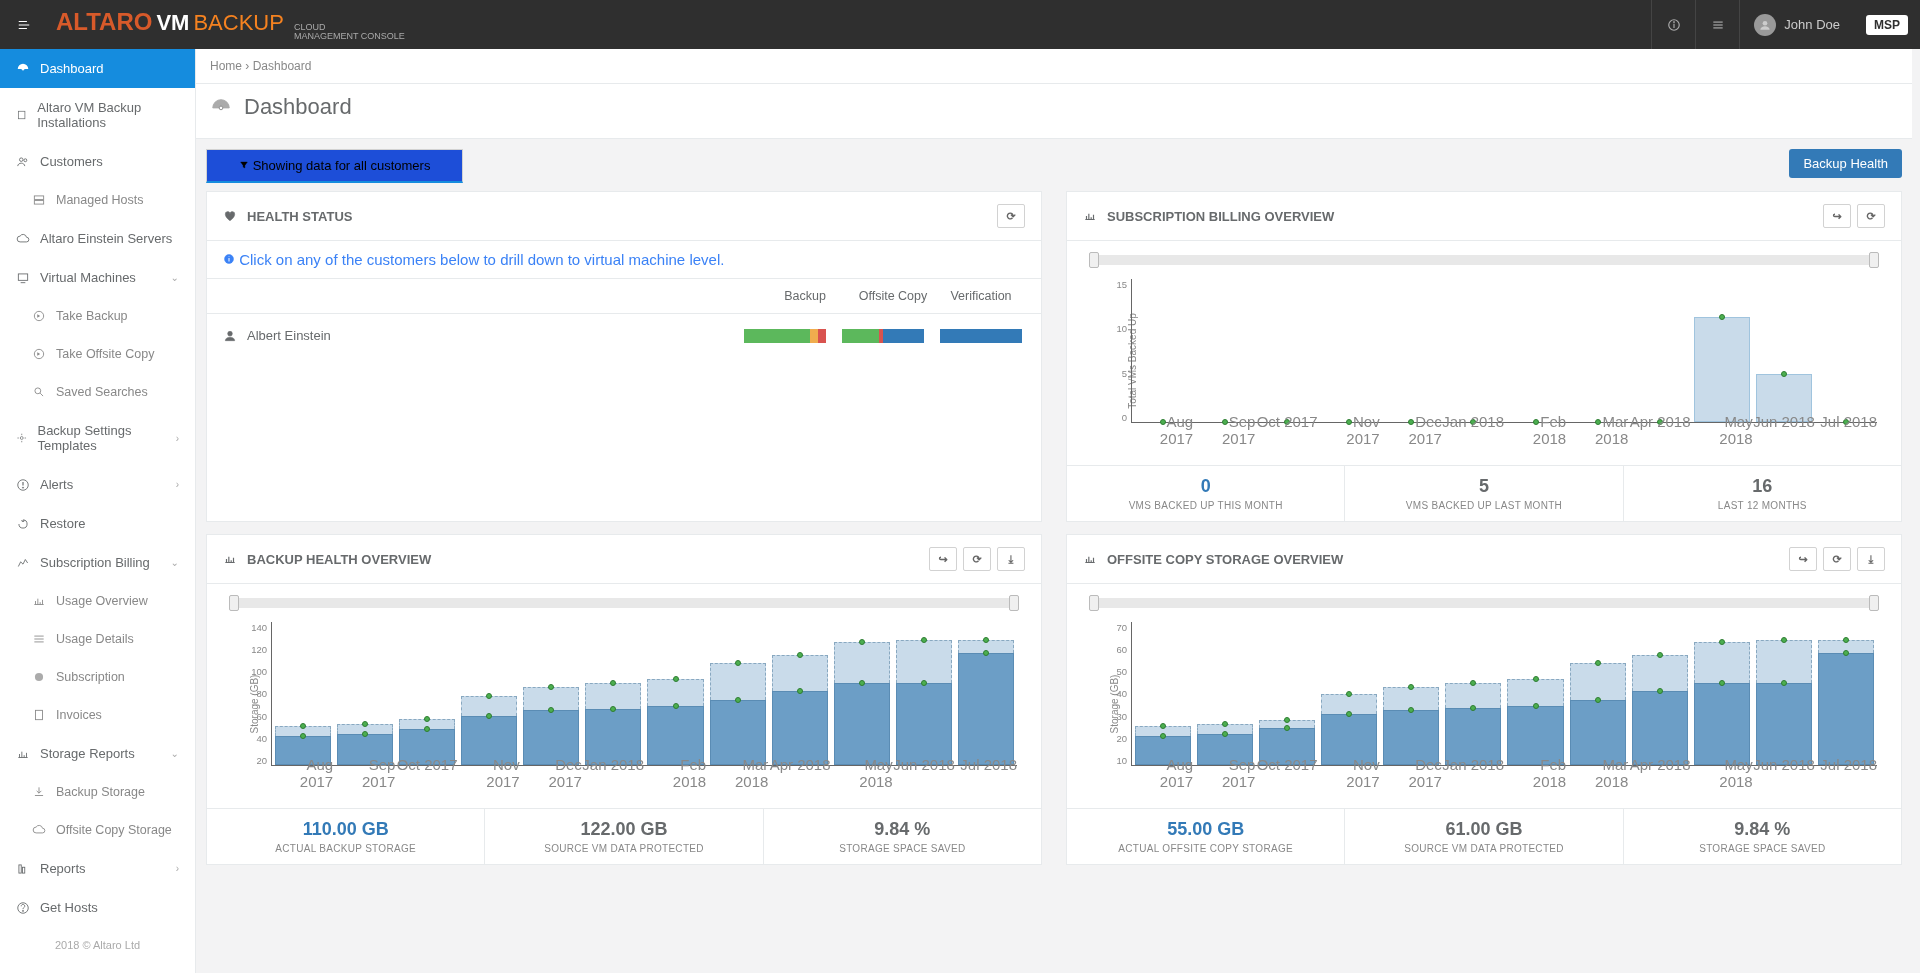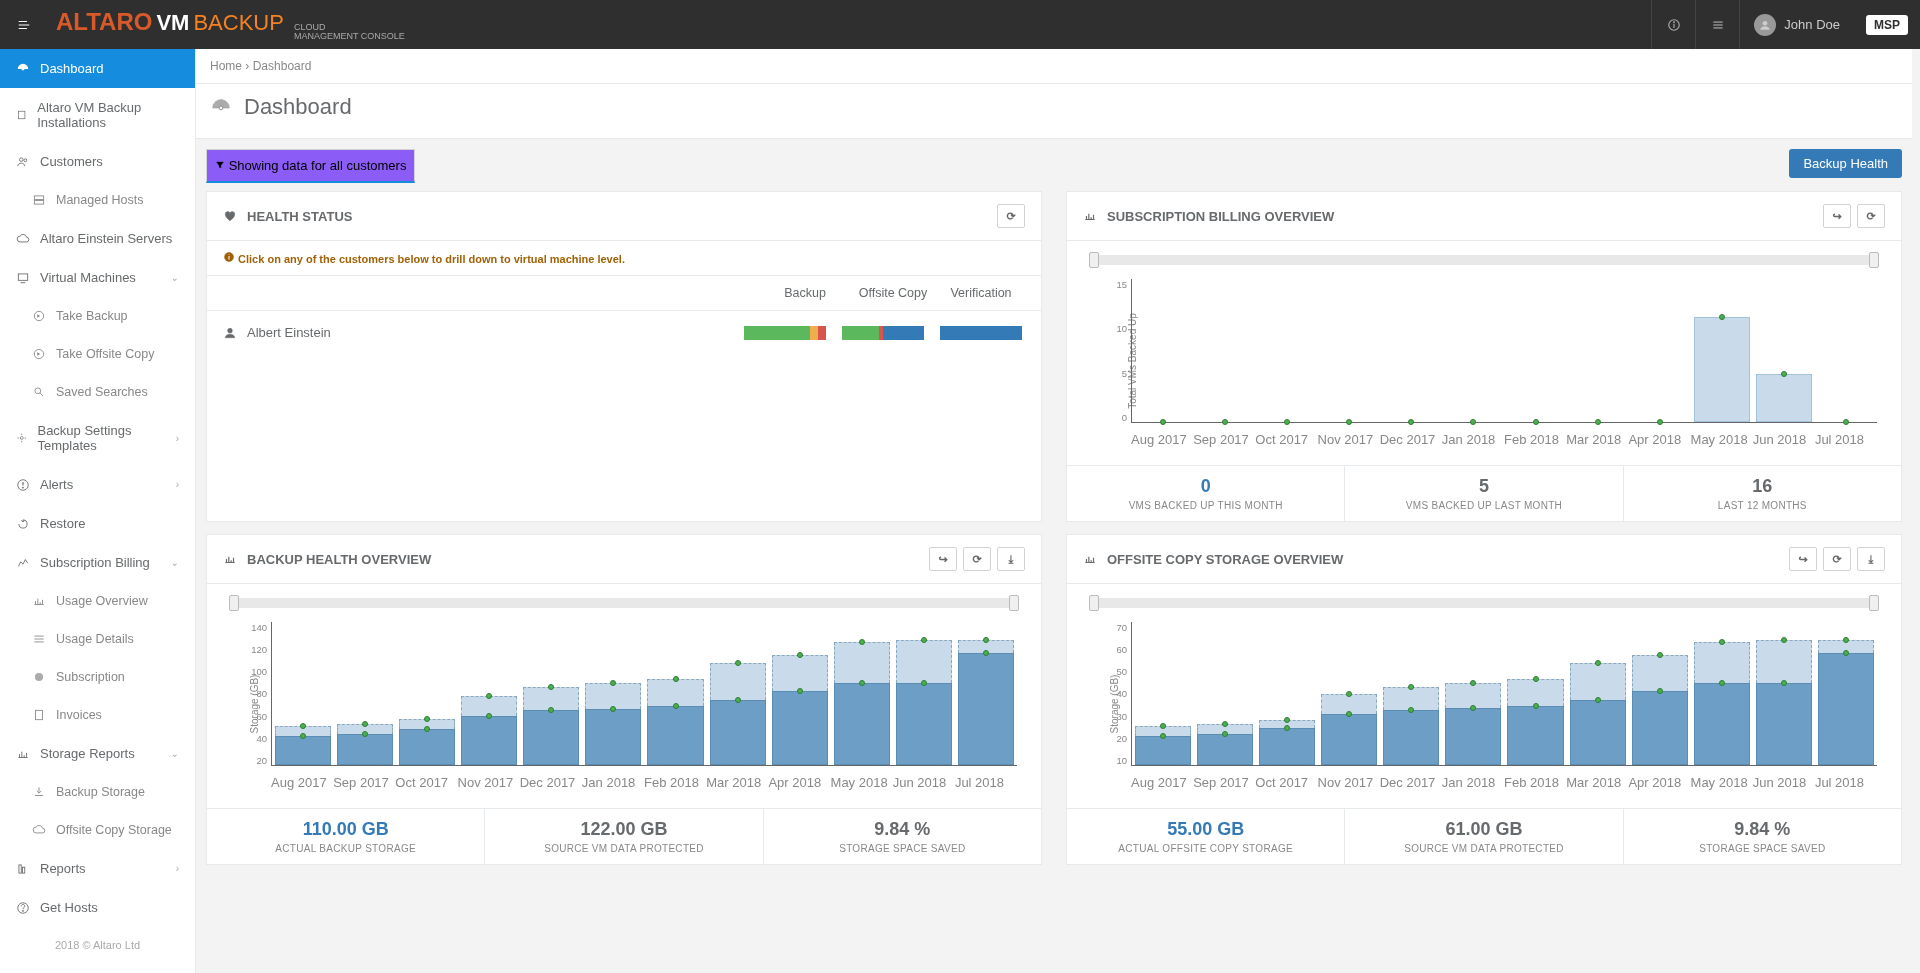--- a/index.html
+++ b/index.html
@@ -19,47 +19,47 @@
 .nav-item.active { background:#158cde; color:#fff; }
 .nav-item.sub { padding-left:32px; color:#888; font-size:12.5px; }
 .nav-item .chev { margin-left:auto; font-size:10px; color:#aaa; }
 .footer-copy { text-align:center; font-size:11px; color:#aaa; padding:12px 0; }
 .content { flex:1; overflow:auto; padding-right:8px; }
 .breadcrumb-wrap { background:#fff; border-bottom:1px solid #e7eaec; padding:10px 14px; font-size:12px; color:#888;}
 .breadcrumb-wrap a { color:#888; text-decoration:none; }
 .page-heading { background:#fff; padding:10px 14px 18px; display:flex; align-items:center; gap:12px; border-bottom:1px solid #e7eaec;}
 .page-heading h2 { font-size:22px; font-weight:normal; color:#676a6c; }
 .filter-row { padding:10px 10px 8px; }
-.filter-btn { background:#8b5cf6; border:1px solid #d2d2d2; border-bottom:2px solid #158cde; padding:8px 8px; font-size:13px; cursor:pointer; }
+.filter-btn { background:#1d4ed8; border:1px solid #d2d2d2; border-bottom:2px solid #158cde; padding:8px 32px; font-size:13px; cursor:pointer; }
 .btn-blue { float:right; background:#337ab7; color:#fff; border:none; padding:7px 14px; border-radius:3px; cursor:pointer; font-size:13px; }
 .row { display:flex; gap:24px; padding:0 10px 12px; }
 .ibox { flex:1; background:#fff; border:1px solid #e7eaec; }
 .ibox-title { padding:12px 16px; border-bottom:1px solid #e7eaec; display:flex; align-items:center; gap:10px; font-size:13px; font-weight:bold; color:#676a6c; }
 .ibox-title .tools { margin-left:auto; display:flex; gap:6px; }
 .tool-btn { width:28px; height:24px; border:1px solid #d2d2d2; background:#fff; display:flex; align-items:center; justify-content:center; cursor:pointer; font-size:11px; color:#666; border-radius:2px;}
 .ibox-content { padding:14px; }
-.drill-info { padding:10px 16px; border-bottom:1px solid #e7eaec; font-size:11px; color:#a16207; font-weight:bold;}
+.drill-info { padding:10px 16px; border-bottom:1px solid #e7eaec; font-size:15px; color:#3b82f6; font-weight:normal;}
 .health-header { display:flex; padding:10px 16px; font-size:12.5px; border-bottom:1px solid #e7eaec; }
 .health-header .spacer { flex:1; }
 .health-header .hh { width:88px; text-align:center; }
 .health-row { display:flex; align-items:center; padding:14px 16px; gap:10px; }
 .health-name { flex:1; display:flex; align-items:center; gap:10px; }
 .hb { width:82px; height:14px; margin:0 3px; display:flex; overflow:hidden; }
 .hb span { height:100%; }
 .stats-row { display:flex; border-top:1px solid #e7eaec; }
 .stat { flex:1; text-align:center; padding:10px; border-right:1px solid #e7eaec; }
 .stat:last-child { border-right:none; }
 .stat-num { font-size:18px; font-weight:bold; color:#676a6c; }
 .stat-num.blue { color:#337ab7; }
 .stat-label { font-size:10px; color:#888; letter-spacing:0.3px; margin-top:3px; text-transform:uppercase;}
 .chart { position:relative; height:180px; padding: 6px 6px; }
 .chart-body { position:absolute; left:50px; right:10px; top:8px; bottom:28px; border-left:1px solid #666; border-bottom:1px solid #666; }
 .y-label { position:absolute; left:4px; top:50%; transform: translateY(-50%) rotate(-90deg); transform-origin:center; font-size:10px; color:#888; white-space:nowrap;}
 .x-ticks { position:absolute; left:50px; right:10px; bottom:4px; display:flex; }
-.x-ticks .xt { flex:1; text-align:left; font-size:13px; color:#888; }
+.x-ticks .xt { flex:1; text-align:right; font-size:15px; color:#888; }
 .y-ticks { position:absolute; left:18px; top:8px; bottom:28px; width:28px; display:flex; flex-direction:column-reverse; justify-content:space-between; font-size:9.5px; color:#888; text-align:right; }
 .bars { position:absolute; left:0; right:0; top:0; bottom:0; display:flex; align-items:flex-end; }
 .bar-slot { flex:1; display:flex; flex-direction:column; justify-content:flex-end; align-items:center; position:relative; height:100%; padding:0 3px;}
 .bar { width:100%; background:#a0c4de; position:relative; }
 .bar.solid { background:#6c9ec6; border:1px solid #5a8cb4;}
 .bar.dashed { background:#c9dbea; border:1px dashed #88a8c0; border-bottom:none;}
 .dot { width:6px; height:6px; border-radius:50%; background:#4caf50; border:1px solid #2e7d32; position:absolute; }
 .line-bar { width:100%; background:#c9dbea; border:1px solid #a0c4de;}
 .slider-track { position:relative; height:10px; margin:0 8px 6px; background:#e8e8e8; border-radius:4px; }
 .slider-handle { position:absolute; top:-3px; width:10px; height:16px; background:#f0f0f0; border:1px solid #bbb; border-radius:2px;}

